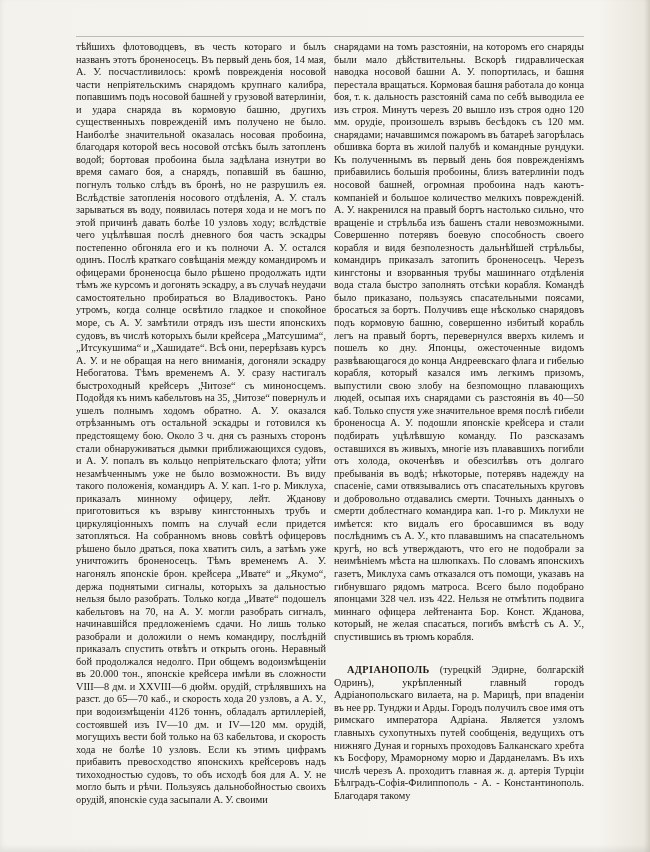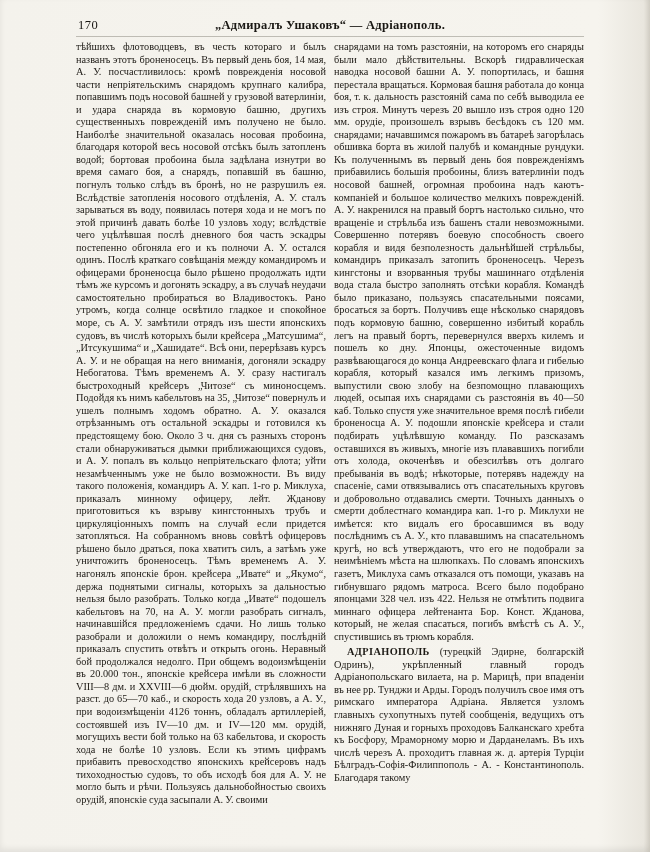--- a/index.html
+++ b/index.html
@@ -57,35 +57,31 @@
   .col {
     width: 50%;
     text-align: justify;
     font-size: 10.3px;
     line-height: 12.55px;
     word-spacing: -0.4px;
     color: #1d1a15;
   }
   .col p { text-align: justify; }
   .para-indent { text-indent: 13px; }
-  .para-gap { margin-top: 3px; }
+  .para-gap { margin-top: 21px; }
   .run-in-heading {
     font-weight: bold;
     letter-spacing: 0.4px;
   }
 </style>
 </head>
 <body>
 
 <div class="page">
 
-  <div class="header">
-    <span class="page-number">170</span>
-    <div class="running-title">„Адмиралъ Ушаковъ“ — Адріанополь.</div>
-  </div>
 
   <div class="header-rule"></div>
 
   <div class="columns">
 
     <div class="col">
       <p>тѣйшихъ флотоводцевъ, въ честь котораго и былъ названъ этотъ броненосецъ. Въ первый день боя, 14 мая, А. У. посчастливилось: кромѣ поврежденія носовой части непріятельскимъ снарядомъ крупнаго калибра, попавшимъ подъ носовой башней у грузовой ватерлиніи, и удара снаряда въ кормовую башню, другихъ существенныхъ поврежденій имъ получено не было. Наиболѣе значительной оказалась носовая пробоина, благодаря которой весь носовой отсѣкъ былъ затопленъ водой; бортовая пробоина была задѣлана изнутри во время самаго боя, а снарядъ, попавшій въ башню, погнулъ только слѣдъ въ бронѣ, но не разрушилъ ея. Вслѣдствіе затопленія носового отдѣленія, А. У. сталъ зарываться въ воду, появилась потеря хода и не могъ по этой причинѣ давать болѣе 10 узловъ ходу; вслѣдствіе чего уцѣлѣвшая послѣ дневного боя часть эскадры постепенно обгоняла его и къ полночи А. У. остался одинъ. Послѣ краткаго совѣщанія между командиромъ и офицерами броненосца было рѣшено продолжать идти тѣмъ же курсомъ и догонять эскадру, а въ случаѣ неудачи самостоятельно пробираться во Владивостокъ. Рано утромъ, когда солнце освѣтило гладкое и спокойное море, съ А. У. замѣтили отрядъ изъ шести японскихъ судовъ, въ числѣ которыхъ были крейсера „Матсушима“, „Итсукушима“ и „Хашидате“. Всѣ они, перерѣзавъ курсъ А. У. и не обращая на него вниманія, догоняли эскадру Небогатова. Тѣмъ временемъ А. У. сразу настигалъ быстроходный крейсеръ „Читозе“ съ миноносцемъ. Подойдя къ нимъ кабельтовъ на 35, „Читозе“ повернулъ и ушелъ полнымъ ходомъ обратно. А. У. оказался отрѣзаннымъ отъ остальной эскадры и готовился къ предстоящему бою. Около 3 ч. дня съ разныхъ сторонъ стали обнаруживаться дымки приближающихся судовъ, и А. У. попалъ въ кольцо непріятельскаго флота; уйти незамѣченнымъ уже не было возможности. Въ виду такого положенія, командиръ А. У. кап. 1-го р. Миклуха, приказалъ минному офицеру, лейт. Жданову приготовиться къ взрыву кингстонныхъ трубъ и циркуляціонныхъ помпъ на случай если придется затопляться. На собранномъ вновь совѣтѣ офицеровъ рѣшено было драться, пока хватитъ силъ, а затѣмъ уже уничтожить броненосецъ. Тѣмъ временемъ А. У. нагонялъ японскіе брон. крейсера „Ивате“ и „Якумо“, держа поднятыми сигналы, которыхъ за дальностью нельзя было разобрать. Только когда „Ивате“ подошелъ кабельтовъ на 70, на А. У. могли разобрать сигналъ, начинавшійся предложеніемъ сдачи. Но лишь только разобрали и доложили о немъ командиру, послѣдній приказалъ спустить отвѣтъ и открыть огонь. Неравный бой продолжался недолго. При общемъ водоизмѣщеніи въ 20.000 тон., японскіе крейсера имѣли въ сложности VIII—8 дм. и XXVIII—6 дюйм. орудій, стрѣлявшихъ на разст. до 65—70 каб., и скорость хода 20 узловъ, а А. У., при водоизмѣщеніи 4126 тоннъ, обладалъ артиллеріей, состоявшей изъ IV—10 дм. и IV—120 мм. орудій, могущихъ вести бой только на 63 кабельтова, и скорость хода не болѣе 10 узловъ. Если къ этимъ цифрамъ прибавить превосходство японскихъ крейсеровъ надъ тихоходностью судовъ, то объ исходѣ боя для А. У. не могло быть и рѣчи. Пользуясь дальнобойностью своихъ орудій, японскіе суда засыпали А. У. своими</p>
     </div>
 
     <div class="col">

